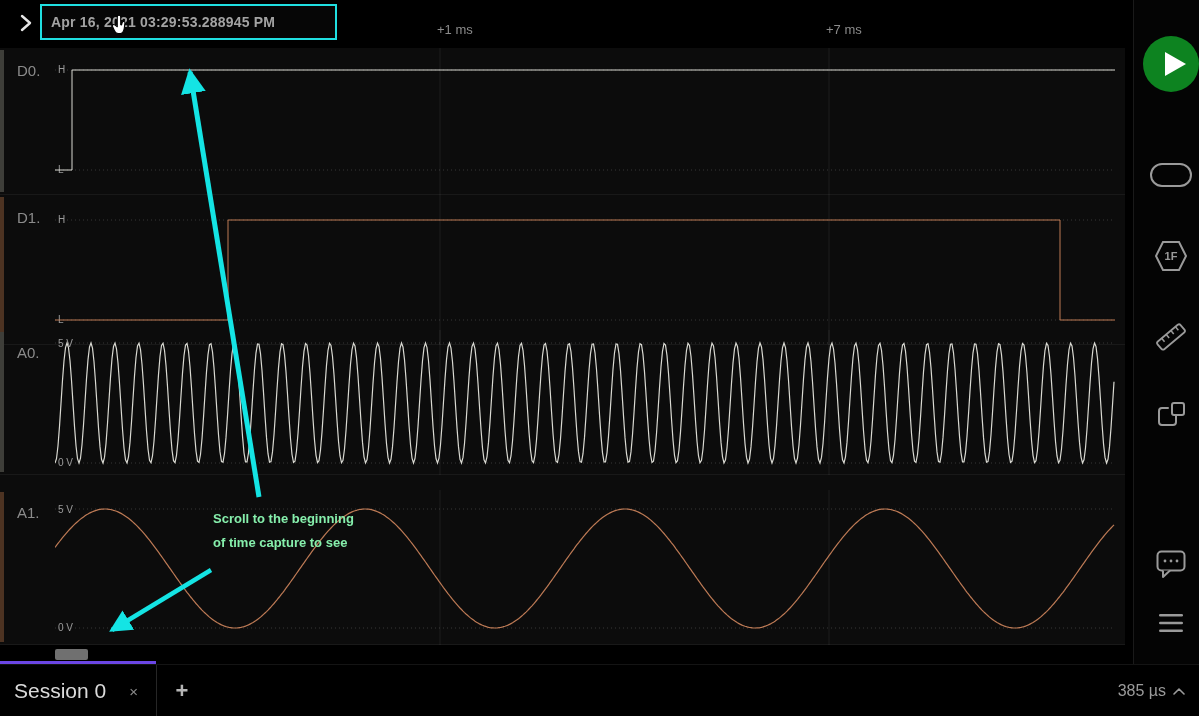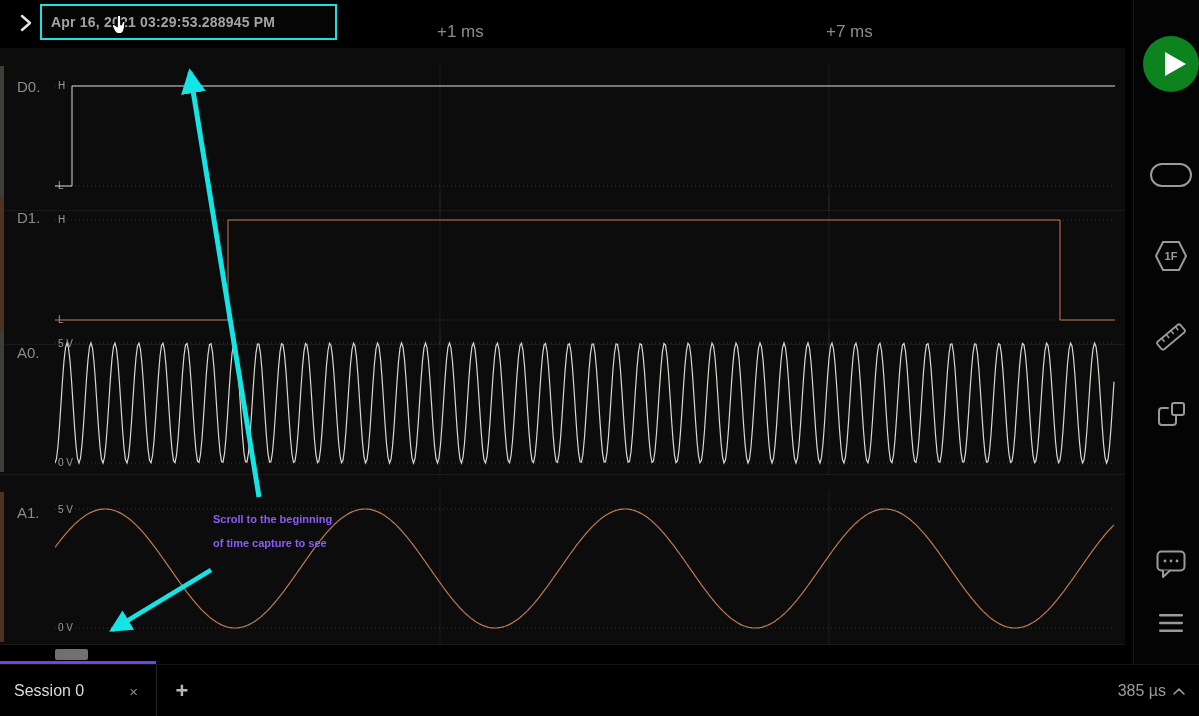--- a/index.html
+++ b/index.html
@@ -12,27 +12,27 @@
 
   
   .topbar { position:absolute; top:0; left:0; width:1125px; height:48px; background:#000; }
   .expand-btn { position:absolute; left:12px; top:10px; width:26px; height:26px; display:flex; align-items:center; justify-content:center; cursor:pointer; }
   .ts-box {
     position:absolute; left:40px; top:4px; width:297px; height:36px;
     border:2px solid #20dfe1; background:#060606;
     display:flex; align-items:center; padding-left:9px;
     color:#a3a3a3; font-size:14px; font-weight:bold; letter-spacing:.2px;
   }
-  .time-marker { position:absolute; top:22px; color:#8b8b8b; font-size:17px; }
+  .time-marker { position:absolute; top:22px; color:#8b8b8b; font-size:13px; }
   .tm-1 { left:437px; } .tm-2 { left:826px; }
 
   
   .channels { position:absolute; top:48px; left:0; width:1125px; height:597px; background:#0c0c0c; }
   .row { position:absolute; left:0; width:1125px; border-bottom:1px solid #191919; }
-  .row-d0 { top:16px;     height:147px; }
+  .row-d0 { top:0;     height:147px; }
   .row-d1 { top:147px; height:150px; }
   .row-a0 { top:282px; height:145px; }
   .row-a1 { top:442px; height:155px; }
   .strip { position:absolute; left:0; top:2px; bottom:2px; width:4px; }
   .strip-gray   { background:#3e3e39; }
   .strip-orange { background:#4d3322; }
   .chname { position:absolute; left:17px; top:14px; font-size:15px; color:#8b8b8b; cursor:pointer; }
   .lvl { position:absolute; left:58px; font-size:10px; color:#9a9a9a; white-space:nowrap; }
   .row-d0 .lvl-t { top:16px; }  .row-d0 .lvl-b { top:116px; }
   .row-d1 .lvl-t { top:19px; }  .row-d1 .lvl-b { top:119px; }
@@ -42,41 +42,41 @@
 
   
   .hscroll { position:absolute; top:645px; left:0; width:1125px; height:19px; background:#000; }
   .hthumb  { position:absolute; left:55px; top:4px; width:33px; height:11px; background:#707070; border-radius:2px; cursor:pointer; }
   .tab-indicator { position:absolute; top:661px; left:0; width:156px; height:3px; background:#6b46e5; }
 
   
   .bottombar { position:absolute; top:664px; left:0; width:1199px; height:52px; background:#000; border-top:1px solid #141414; }
   .session-tab { position:absolute; left:0; top:0; width:157px; height:52px; border-right:1px solid #262626;
                  display:flex; align-items:center; padding:0 14px; cursor:pointer; }
-  .session-label { color:#dadada; font-size:16px; }
+  .session-label { color:#dadada; font-size:21px; }
   .close-x { margin-left:auto; color:#8a8a8a; font-size:15px; cursor:pointer; padding:2px 4px; }
   .add-btn { position:absolute; left:168px; top:0; height:52px; width:28px; display:flex; align-items:center; justify-content:center;
              color:#b5b5b5; font-size:22px; font-weight:bold; cursor:pointer; }
   .duration { position:absolute; right:14px; top:0; height:52px; display:flex; align-items:center; gap:7px;
               color:#9a9a9a; font-size:16px; cursor:pointer; }
 
   
   .sidebar { position:absolute; left:1125px; top:0; width:74px; height:664px; background:#040404; border-left:1px solid #1a1a1a;margin-left:8px; }
   .sb { position:absolute; left:50%; transform:translateX(-50%); cursor:pointer; display:block; }
   .sb-play  { top:36px;  width:56px; height:56px; }
   .sb-pill  { top:160px; }
   .sb-hex   { top:238px; }
   .sb-ruler { top:320px; }
   .sb-ext   { top:400px; }
   .sb-chat  { top:550px; }
   .sb-menu  { top:614px; }
 
   
   .overlay { position:absolute; left:0; top:0; width:1199px; height:716px; z-index:40; pointer-events:none; }
-  .annot { position:absolute; left:213px; top:507px; z-index:41; color:#8b5cf6; font-weight:bold; font-size:11px; line-height:24px; pointer-events:none; }
+  .annot { position:absolute; left:213px; top:507px; z-index:41; color:#86efac; font-weight:bold; font-size:13px; line-height:24px; pointer-events:none; }
   .cursor-hand { position:absolute; left:109px; top:15px; z-index:60; pointer-events:none; }
 </style>
 </head>
 <body>
 
 <div class="app">
 
   <div class="topbar">
     <div class="expand-btn">
       <svg width="18" height="18" viewBox="0 0 18 18">

